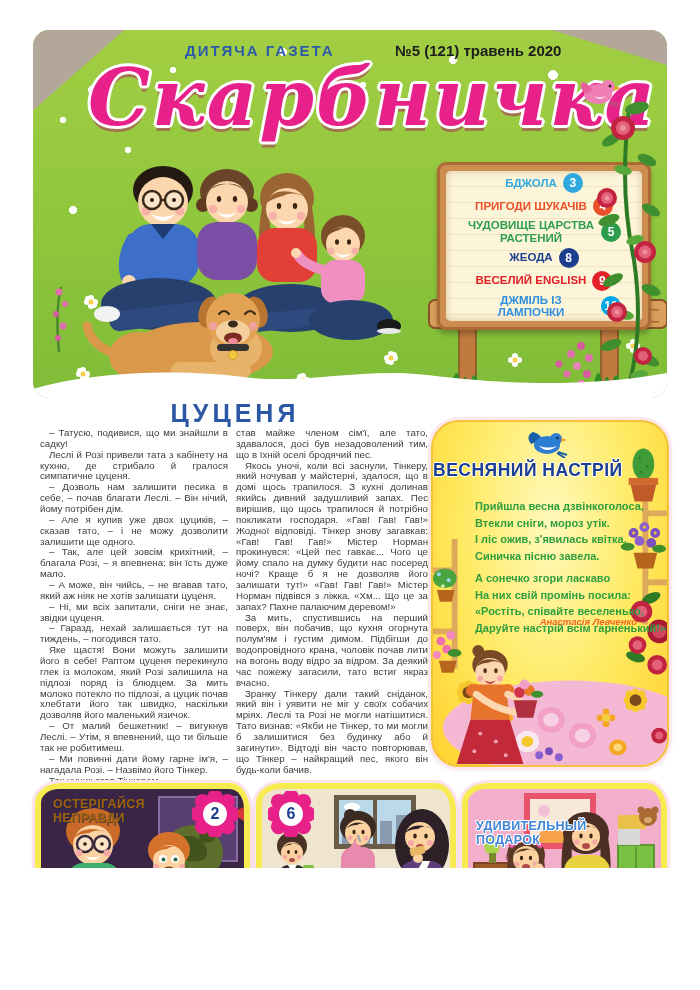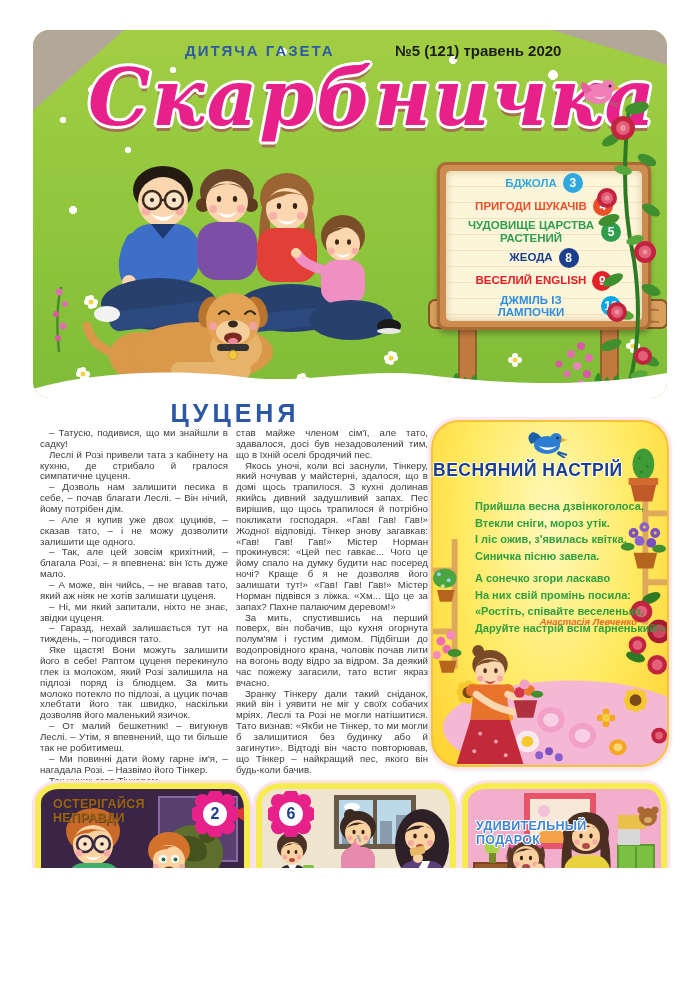--- a/index.html
+++ b/index.html
@@ -383,21 +383,21 @@
 
   <div class="article-title">ЦУЦЕНЯ</div>
 
   <div class="col col1">
     <p>– Татусю, подивися, що ми знайшли в садку!</p>
     <p>Леслі й Розі привели тата з кабінету на кухню, де стрибало й гралося симпатичне цуценя.</p>
     <p>– Дозволь нам залишити песика в себе, – почав благати Леслі. – Він нічий, йому потрібен дім.</p>
     <p>– Але я купив уже двох цуциків, – сказав тато, – і не можу дозволити залишити ще одного.</p>
     <p>– Так, але цей зовсім крихітний, – благала Розі, – я впевнена: він їсть дуже мало.</p>
     <p>– А може, він чийсь, – не вгавав тато, який аж ніяк не хотів залишати цуценя.</p>
-    <p>– Ні, ми який запитали, ніхто не знає, звідки цуценя.</p>
+    <p>– Ні, ми всіх запитали, сніги не знає, звідки цуценя.</p>
     <p>– Гаразд, нехай залишається тут на тиждень, – погодився тато.</p>
     <p>Яке щастя! Вони можуть залишити його в себе! Раптом цуценя перекинуло глек із молоком, який Розі залишила на підлозі поряд із блюдцем. За мить молоко потекло по підлозі, а цуцик почав хлебтати його так швидко, наскільки дозволяв його маленький язичок.</p>
     <p>– От малий бешкетник! – вигукнув Леслі. – Утім, я впевнений, що ти більше так не робитимеш.</p>
     <p>– Ми повинні дати йому гарне ім'я, – нагадала Розі. – Назвімо його Тінкер.</p>
     <p>Так цуцик став Тінкером.</p>
     <p>Минув час. Діти звикли до свого улюбленця. Тінкер швидко ріс, незабаром він</p>
   </div>
 
   <div class="col col2">
     <p class="noind">став майже членом сім'ї, але тато, здавалося, досі був незадоволений тим, що в їхній оселі бродячий пес.</p>

